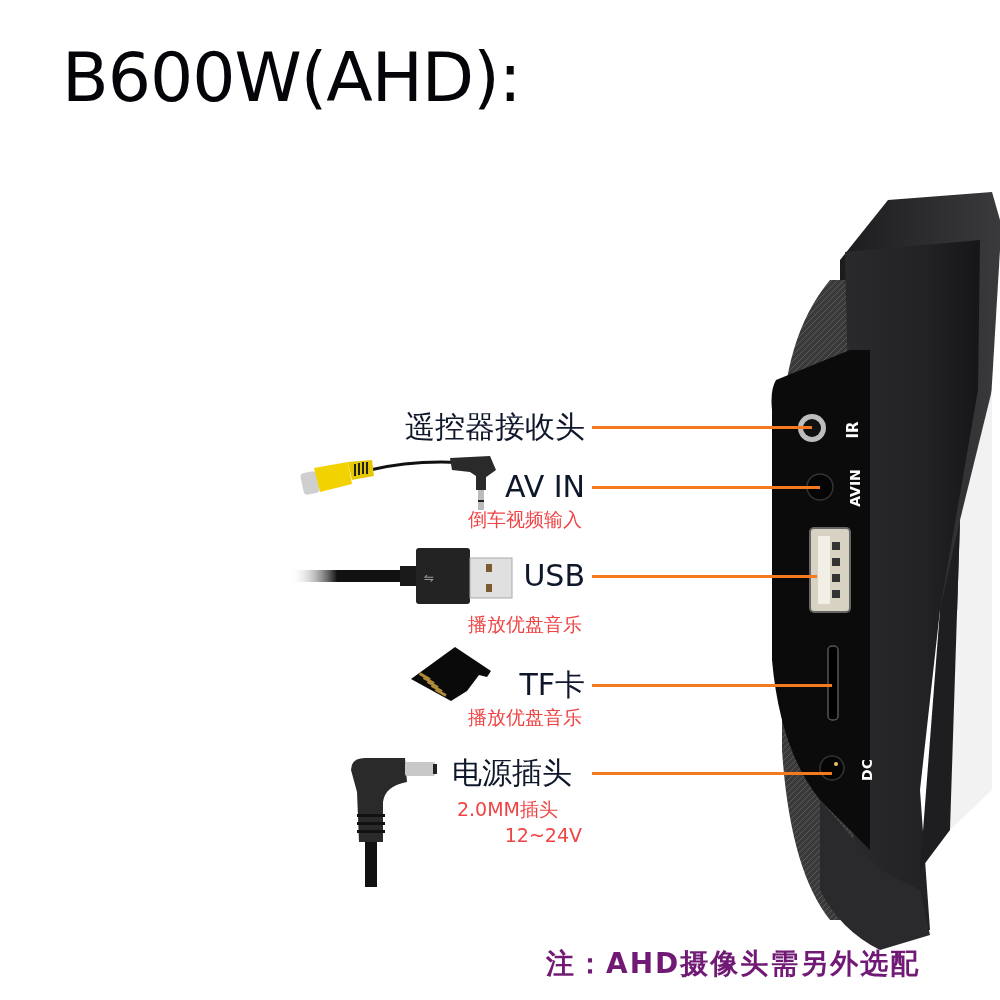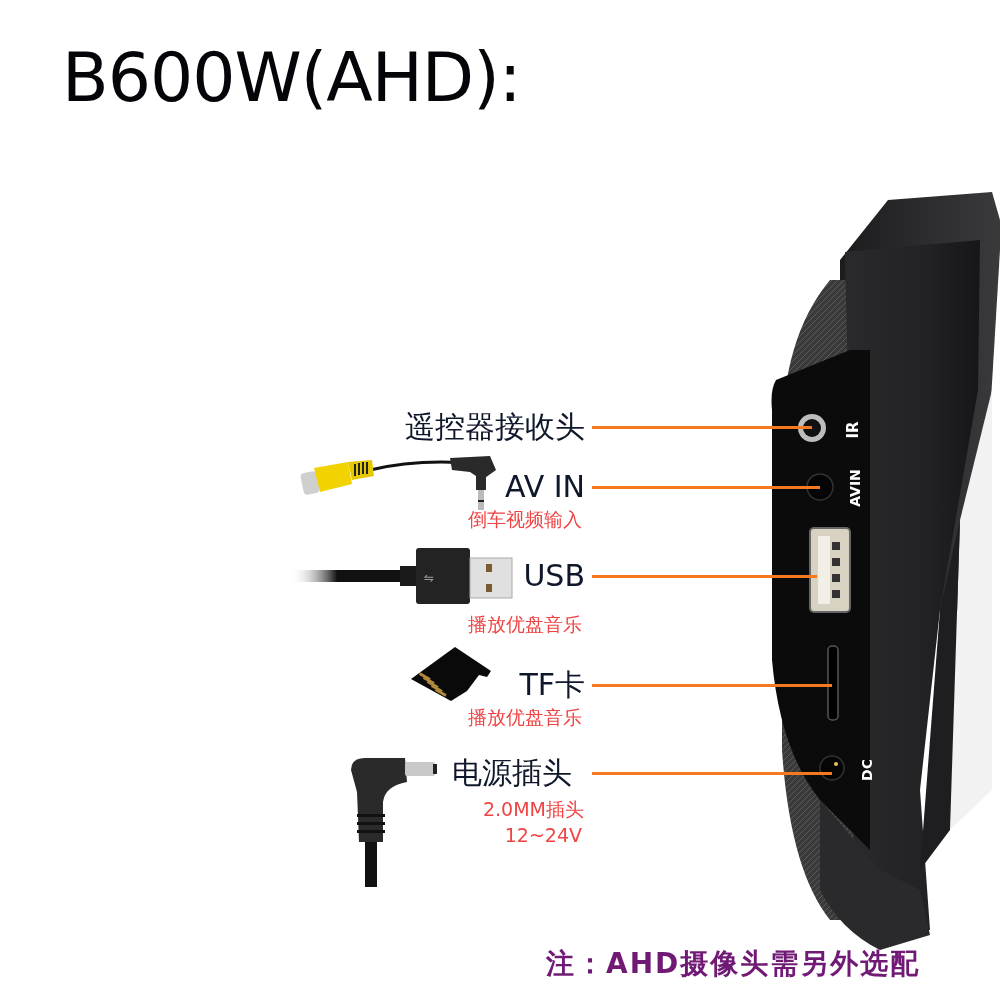--- a/index.html
+++ b/index.html
@@ -80,21 +80,21 @@
 <div class="label main-label" style="right:415px;top:472px;">AV IN</div>
 <div class="label sub-label" style="right:418px;top:510px;">倒车视频输入</div>
 
 <div class="label main-label" style="right:415px;top:561px;">USB</div>
 <div class="label sub-label" style="right:418px;top:615px;">播放优盘音乐</div>
 
 <div class="label main-label" style="right:415px;top:670px;">TF卡</div>
 <div class="label sub-label" style="right:418px;top:708px;">播放优盘音乐</div>
 
 <div class="label main-label" style="right:428px;top:758px;">电源插头</div>
-<div class="label sub-label" style="right:416px;top:800px;text-align:center;">2.0MM插头</div>
+<div class="label sub-label" style="right:442px;top:800px;text-align:center;">2.0MM插头</div>
 <div class="label sub-label" style="right:418px;top:826px;">12~24V</div>
 
 <svg width="200" height="70" style="left:300px;top:450px;" viewBox="0 0 200 70">
   <path d="M70 20 Q120 8 180 14" stroke="#111" stroke-width="3" fill="none"></path>
   <rect x="2" y="22" width="16" height="22" rx="4" fill="#cfcfcf" transform="rotate(-12 10 33)"></rect>
   <path d="M14 18 L48 12 L52 34 L20 42 Z" fill="#f2d200"></path>
   <path d="M48 12 L72 10 L74 26 L52 30 Z" fill="#e6c800"></path>
   <g fill="#222">
       <rect x="54" y="14" width="2" height="12"></rect>
       <rect x="58" y="13" width="2" height="12"></rect>

